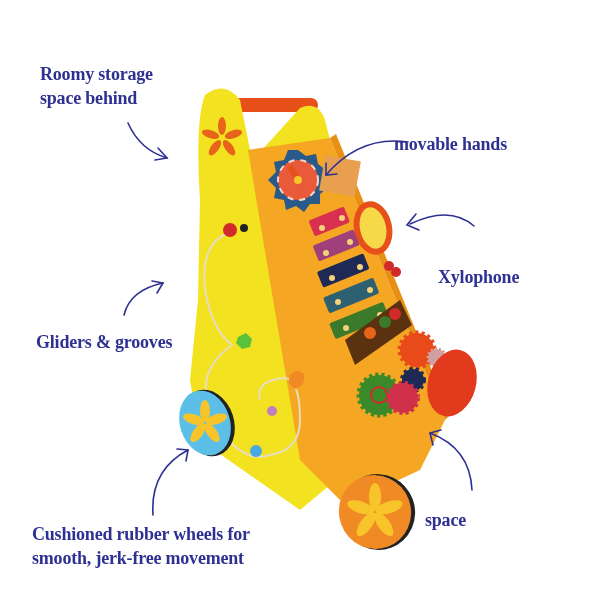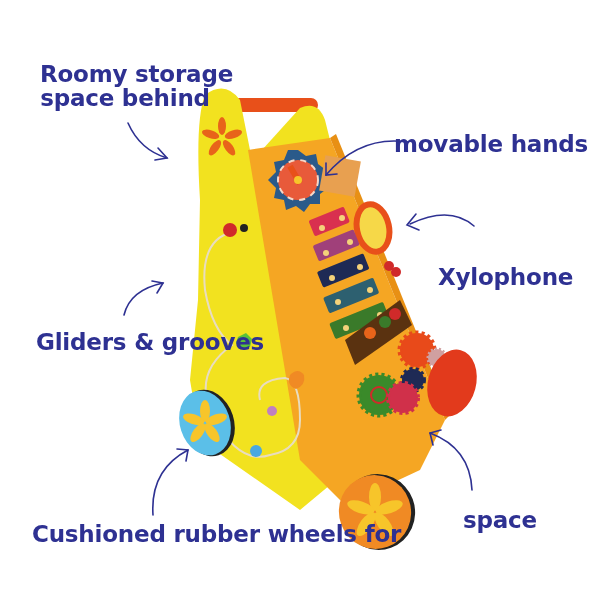--- a/index.html
+++ b/index.html
@@ -1,20 +1,20 @@
 <!DOCTYPE html>
 <html><head>
 <meta charset="utf-8">
 <style>
   * { margin:0; padding:0; box-sizing:border-box; }
   html, body { width:600px; height:600px; background:#ffffff; overflow:hidden; }
   body { position:relative; font-family:"DejaVu Sans", sans-serif; }
   .label {
-    position:absolute; color:#2e3192; font-weight:bold; text-align:center;
-    font-size:23px; line-height:24px; letter-spacing:-0.2px;
+    position:absolute; color:#2e3192; font-weight:bold; 
+    font-size:18px; line-height:24px; letter-spacing:-0.2px;font-family:Liberation Serif, serif;
   }
   .label span { display:block; white-space:nowrap; }
   svg.overlay { position:absolute; left:0; top:0; }
 </style>
 </head>
 <body>
 
 <svg class="overlay" width="600" height="600" viewBox="0 0 600 600">
 
   <g>
@@ -162,16 +162,17 @@
   <span>movable hands</span>
 </div>
 <div class="label" style="left:438px; top:235px; width:110px;margin-top:30px;">
   <span>Xylophone</span>
 </div>
 <div class="label" style="left:36px; top:330px; width:180px;">
   <span>Gliders &amp; grooves</span>
 </div>
 <div class="label" style="left:32px; top:522px; width:280px;">
   <span>Cushioned rubber wheels for</span>
+  <span>smooth, jerk-free movement</span>
 </div>
 <div class="label" style="left:425px; top:508px; width:150px;">
   <span>space</span>
 </div>
 
 </body></html>

